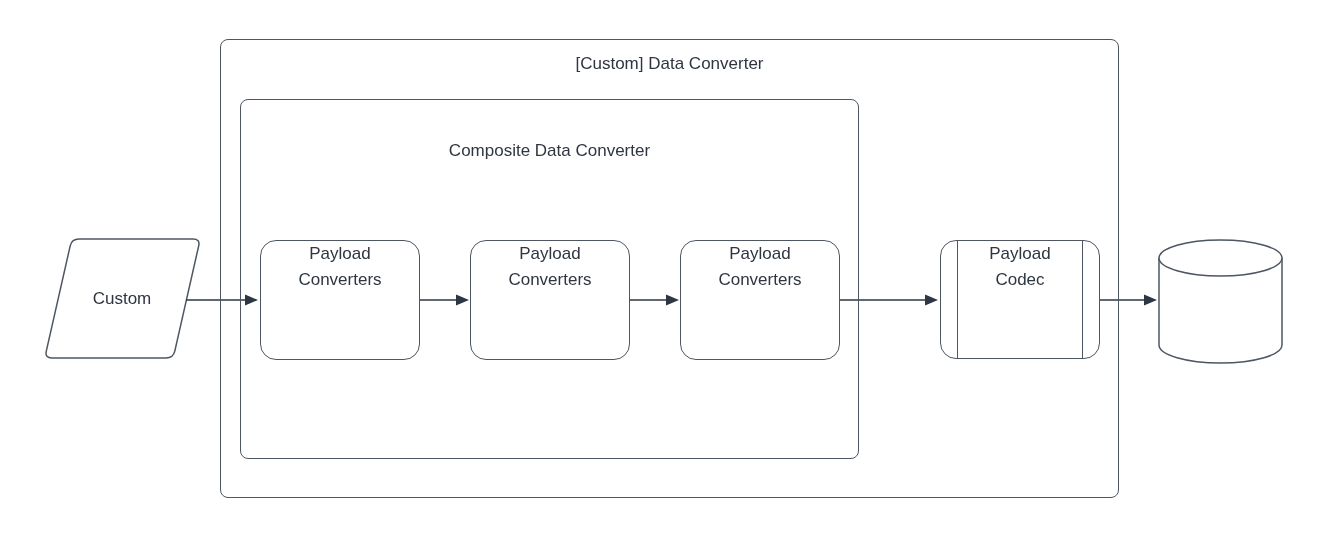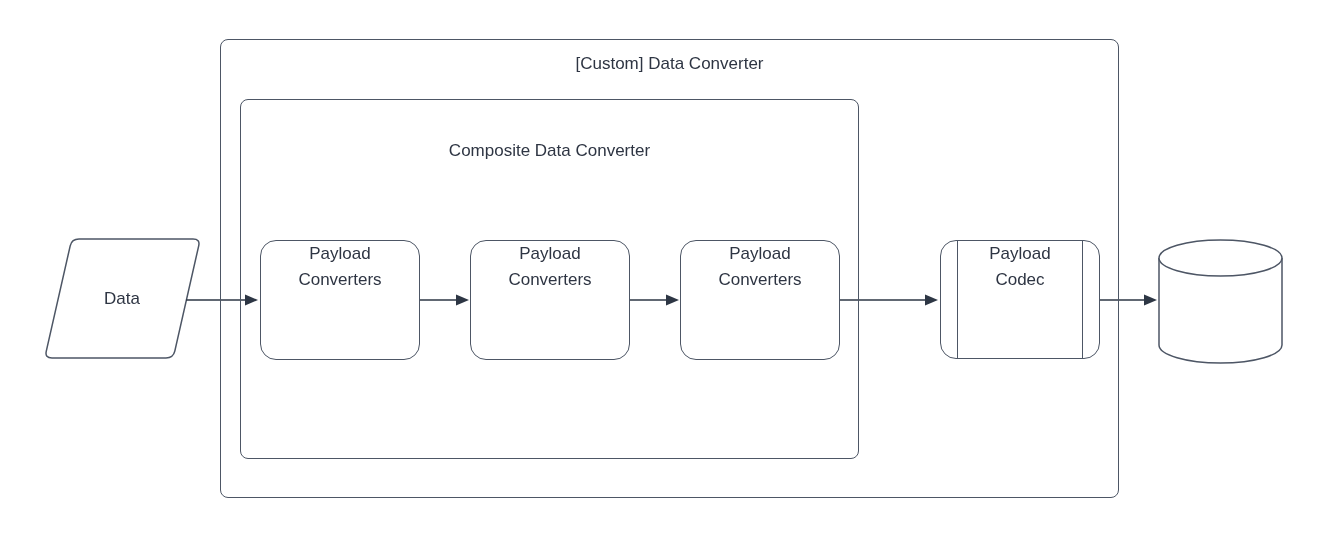--- a/index.html
+++ b/index.html
@@ -129,16 +129,16 @@
 Converters</span>
   </div>
 
   <div class="node-box" style="left:940px; top:240px; width:160px; height:119px;">
     <div class="codec-inner-line" style="left:16px;"></div>
     <div class="codec-inner-line" style="right:16px;"></div>
     <span class="node-label">Payload
 Codec</span>
   </div>
 
-  <span class="float-label" style="left:122px; top:299px;">Data</span>
+  <span class="float-label" style="left:122px; top:299px;">Custom</span>
 
 
 </div>
 
 </body></html>

